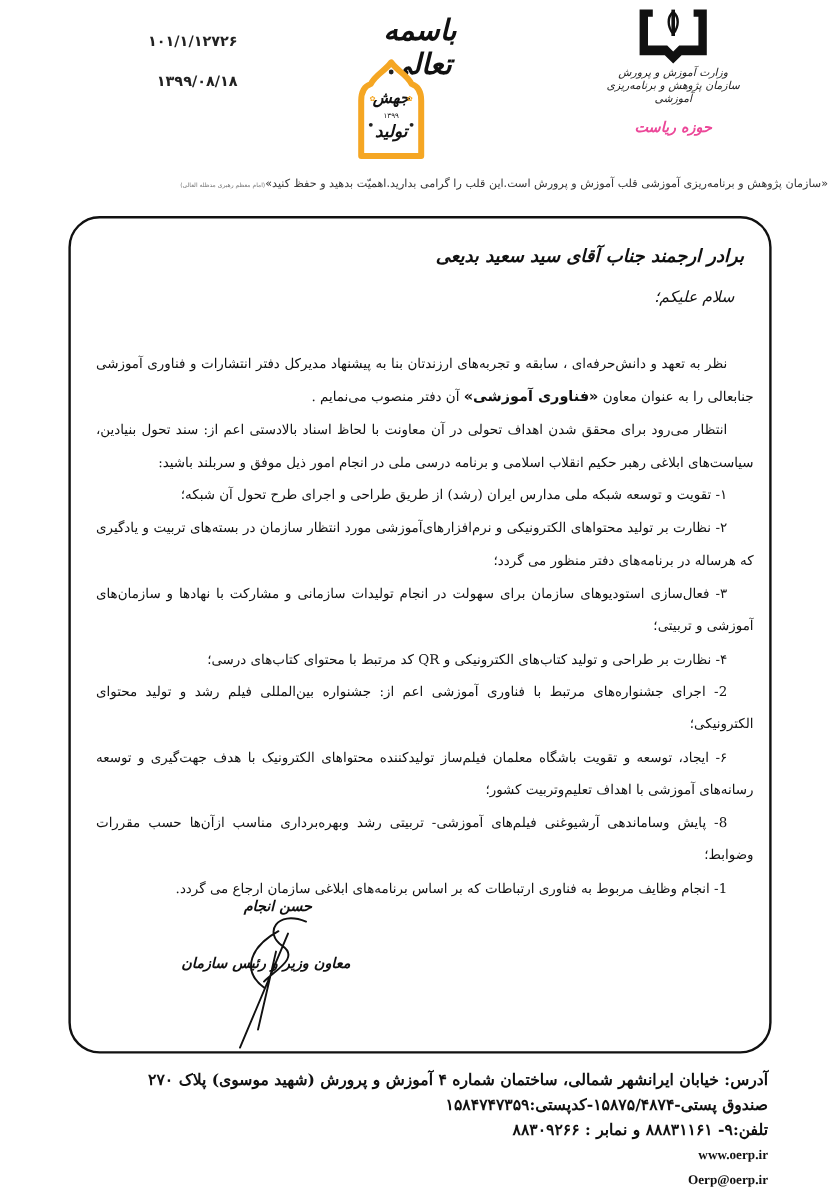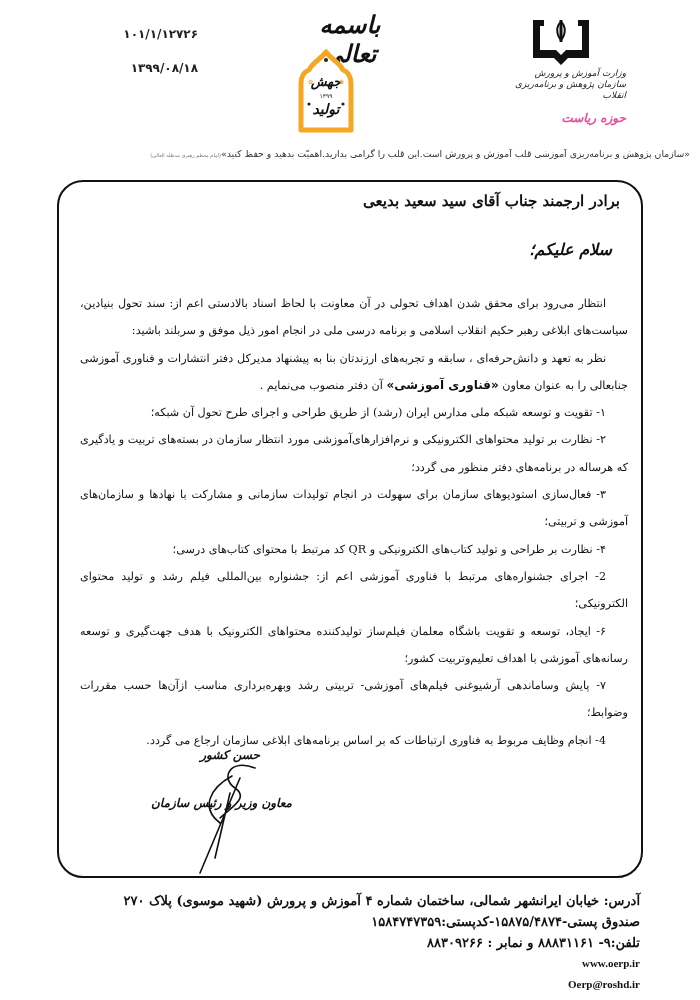--- a/index.html
+++ b/index.html
@@ -8,32 +8,32 @@
       font-family: "DejaVu Serif", "Liberation Serif", serif; color: #111;
     }
     .abs { position: absolute; }
     
     .ref-block { left: 88px; top: 22px; width: 110px; text-align: left; direction: ltr;
       font-family: "DejaVu Sans", sans-serif; font-size: 12px; font-weight: bold; color: #222; }
     .ref-block div { height: 34px; line-height: 24px; text-align: right; }
     .basmala { left: 290px; top: 10px; width: 120px; text-align: center; direction: rtl;
       font-family: "DejaVu Serif", serif; font-size: 24px; font-weight: bold; font-style: italic; }
     .emblem-wrap { left: 295px; top: 48px; width: 62px; height: 86px; }
-    .ministry { left: 496px; top: 16px; width: 130px; height: 120px; }
+    .ministry { left: 496px; top: 4px; width: 130px; height: 120px; text-align: center; }
     .ministry-logo { width: 62px; height: 52px; margin: 0 auto; display: block; }
     .ministry-line { direction: rtl; font-size: 9px; line-height: 11px; color: #222; font-style: italic; }
     .ministry-office { direction: rtl; font-size: 12px; font-weight: bold; font-style: italic; margin-top: 10px; color: #ec4899; }
     .motto { left: 60px; top: 148px; width: 630px; direction: rtl; text-align: right;
       font-family: "DejaVu Sans", sans-serif; font-size: 9.3px; color: #333; white-space: nowrap; }
     .motto .attrib { font-size: 5px; color: #777; }
     
     .frame { left: 57px; top: 180px; width: 586px; height: 698px;
       border: 2px solid #111; border-radius: 26px; box-sizing: border-box; }
-    .salutation { right: 80px; top: 192px; direction: rtl; font-size: 15px; font-weight: bold; }
-    .greeting { right: 88px; top: 240px; direction: rtl; font-size: 16px; font-weight: bold; font-style: italic; text-align: right; }
+    .salutation { right: 80px; top: 204px; direction: rtl; font-size: 15px; font-weight: bold; font-style: italic; }
+    .greeting { right: 88px; top: 240px; direction: rtl; font-size: 13px; font-weight: normal; font-style: italic; text-align: right; }
     .body-text { left: 80px; top: 290px; width: 548px; direction: rtl; text-align: justify;
       font-family: "DejaVu Serif", serif; font-size: 11.2px; line-height: 27.3px; color: #111; }
     .body-text p { margin: 0; }
     .body-text .indent { text-indent: 22px; }
     .body-text b { font-family: "DejaVu Sans", sans-serif; font-size: 12px; }
     .sig { left: 160px; top: 748px; width: 140px; height: 130px; }
     .sig-name { position: absolute; right: 40px; top: 0; direction: rtl; font-size: 12px; font-weight: bold; font-style: italic; }
     .sig-title { position: absolute; right: 8px; top: 48px; direction: rtl; font-size: 12px; font-weight: bold; font-style: italic; white-space: nowrap; margin-left: 24px; }
     .sig-stroke { position: absolute; left: 0; top: 0; }
     
@@ -65,53 +65,53 @@
   </svg>
 </div>
 
 <div class="abs ministry">
   <svg class="ministry-logo" viewBox="0 0 62 52">
     <path d="M3 4 L14 4 L14 10 L10 10 L10 34 L26 34 L31 39 L36 34 L52 34 L52 10 L48 10 L48 4 L59 4 L59 42 L38 42 L31 49 L24 42 L3 42 Z" fill="#111"></path>
     <path d="M31 6 C26 10 26 18 31 24 C36 18 36 10 31 6 Z M31 10 L31 22" fill="none" stroke="#111" stroke-width="2"></path>
     <rect x="29.5" y="4" width="3" height="22" fill="#111"></rect>
   </svg>
   <div class="ministry-line">وزارت آموزش و پرورش</div>
-  <div class="ministry-line">سازمان پژوهش و برنامه‌ریزی انقلاب</div>
+  <div class="ministry-line">سازمان پژوهش و برنامه‌ریزی آموزشی</div>
   <div class="ministry-office">حوزه ریاست</div>
 </div>
 
 <div class="abs motto">
   <span>«سازمان پژوهش و برنامه‌ریزی آموزشی قلب آموزش و پرورش است.این قلب را گرامی بدارید.اهمیّت بدهید و حفظ کنید»</span><span class="attrib">(امام معظم رهبری مدظله العالی)</span>
 </div>
 
 <div class="abs frame"></div>
 
 <div class="abs salutation">برادر ارجمند جناب آقای سید سعید بدیعی</div>
 <div class="abs greeting">سلام علیکم؛</div>
 
 <div class="abs body-text">
+  <p class="indent"><span>نظر به تعهد و دانش‌حرفه‌ای ، سابقه و تجربه‌های ارزندتان بنا به پیشنهاد مدیرکل دفتر انتشارات و فناوری آموزشی جنابعالی را به عنوان معاون </span><b>«فناوری آموزشی»</b><span> آن دفتر منصوب می‌نمایم .</span></p>
   <p class="indent">انتظار می‌رود برای محقق شدن اهداف تحولی در آن معاونت با لحاظ اسناد بالادستی اعم از: سند تحول بنیادین، سیاست‌های ابلاغی رهبر حکیم انقلاب اسلامی و برنامه درسی ملی در انجام امور ذیل موفق و سربلند باشید:</p>
-  <p class="indent"><span>نظر به تعهد و دانش‌حرفه‌ای ، سابقه و تجربه‌های ارزندتان بنا به پیشنهاد مدیرکل دفتر انتشارات و فناوری آموزشی جنابعالی را به عنوان معاون </span><b>«فناوری آموزشی»</b><span> آن دفتر منصوب می‌نمایم .</span></p>
   <p class="indent">۱- تقویت و توسعه شبکه ملی مدارس ایران (رشد) از طریق طراحی و اجرای طرح تحول آن شبکه؛</p>
   <p class="indent">۲- نظارت بر تولید محتواهای الکترونیکی و نرم‌افزارهای‌آموزشی  مورد انتظار سازمان در بسته‌های تربیت و یادگیری که هرساله در برنامه‌های دفتر منظور می گردد؛</p>
   <p class="indent">۳- فعال‌سازی استودیوهای سازمان برای سهولت در انجام تولیدات سازمانی و مشارکت با نهادها و سازمان‌های آموزشی و تربیتی؛</p>
   <p class="indent">۴- نظارت بر طراحی و تولید کتاب‌های الکترونیکی و QR کد مرتبط با محتوای کتاب‌های درسی؛</p>
   <p class="indent">2- اجرای جشنواره‌های مرتبط با فناوری آموزشی اعم از: جشنواره بین‌المللی فیلم رشد و تولید محتوای الکترونیکی؛</p>
   <p class="indent">۶- ایجاد، توسعه و تقویت باشگاه معلمان فیلم‌ساز تولیدکننده محتواهای الکترونیک با هدف جهت‌گیری و توسعه رسانه‌های آموزشی با اهداف تعلیم‌وتربیت کشور؛</p>
-  <p class="indent">۷- پایش وساماندهی آرشیوغنی فیلم‌های آموزشی- تربیتی رشد وبهره‌برداری مناسب ازآن‌ها حسب مقررات وضوابط؛</p>
-  <p class="indent">4- انجام وظایف مربوط به فناوری ارتباطات که بر اساس برنامه‌های ابلاغی سازمان ارجاع می گردد.</p>
+  <p class="indent">8- پایش وساماندهی آرشیوغنی فیلم‌های آموزشی- تربیتی رشد وبهره‌برداری مناسب ازآن‌ها حسب مقررات وضوابط؛</p>
+  <p class="indent">1- انجام وظایف مربوط به فناوری ارتباطات که بر اساس برنامه‌های ابلاغی سازمان ارجاع می گردد.</p>
 </div>
 
 <div class="abs sig">
   <svg class="sig-stroke" width="140" height="130" viewBox="0 0 140 130">
     <path d="M95 20 C70 10 60 30 75 40 C90 50 70 60 60 70 M72 28 C50 40 40 60 60 75 M80 30 L40 125 M70 45 L55 110" fill="none" stroke="#111" stroke-width="1.6" stroke-linecap="round"></path>
   </svg>
-  <div class="sig-name">حسن کشور</div>
+  <div class="sig-name">حسن انجام</div>
   <div class="sig-title">معاون وزیر و رئیس سازمان</div>
 </div>
 
 <div class="abs footer">
   <div>آدرس: خیابان ایرانشهر شمالی، ساختمان شماره ۴ آموزش و پرورش (شهید موسوی) پلاک ۲۷۰</div>
   <div>صندوق پستی-۱۵۸۷۵/۴۸۷۴-کدپستی:۱۵۸۴۷۴۷۳۵۹</div>
   <div>تلفن:۹- ۸۸۸۳۱۱۶۱ و نمابر : ۸۸۳۰۹۲۶۶</div>
   <div class="ltr">www.oerp.ir</div>
-  <div class="ltr">Oerp@roshd.ir</div>
+  <div class="ltr">Oerp@oerp.ir</div>
 </div>
 
 </body></html>

